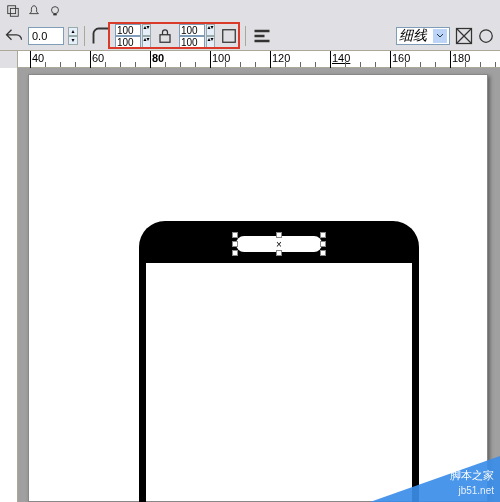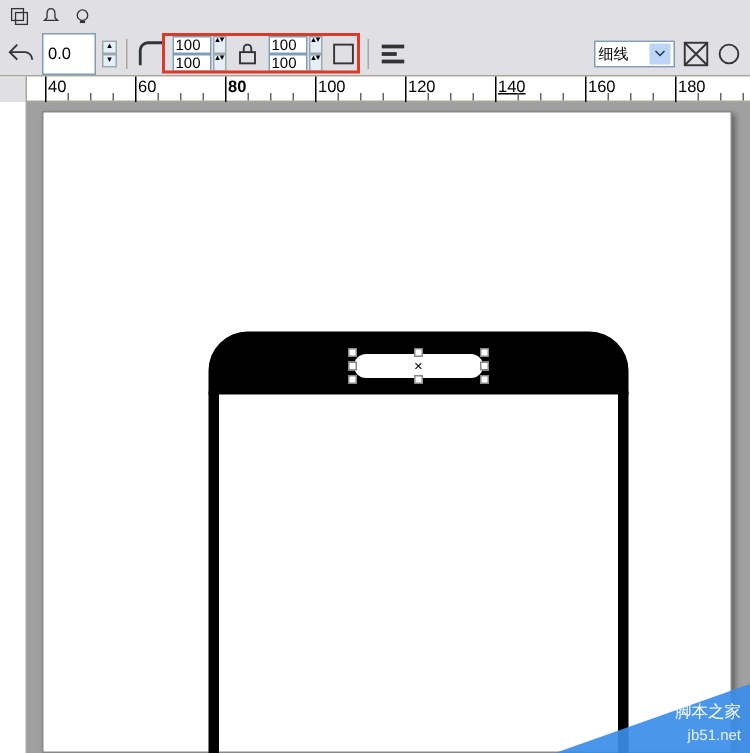--- a/index.html
+++ b/index.html
@@ -9,31 +9,31 @@
 .toolbar1 { background: #e0dfe3; height: 22px; padding: 1px 4px; display: flex; align-items: center; gap: 3px; }
 .tb-icon { width: 18px; height: 18px; display: flex; align-items: center; justify-content: center; color: #333; }
 .tb-icon svg { width: 14px; height: 14px; }
 .zoom-select { display: flex; align-items: center; background: #fff; border: 1px solid #7f9db9; height: 18px; width: 58px; padding: 0 2px; }
 .zoom-select .zoom-val { flex: 1; font-size: 11px; }
 .zoom-arrow { width: 14px; height: 14px; background: #bcd4f6; display: flex; align-items: center; justify-content: center; }
 
 
 .toolbar2 { background: #e0dfe3; height: 28px; padding: 2px 4px; display: flex; align-items: center; gap: 4px; position: relative; }
 .tb-btn { width: 20px; height: 20px; display: flex; align-items: center; justify-content: center; }
-.angle-input { background: #fff; border: 1px solid #7f9db9; height: 28px; width: 36px; padding: 0 3px; font-size: 11px; }
+.angle-input { background: #fff; border: 1px solid #7f9db9; height: 18px; width: 36px; padding: 0 3px; font-size: 11px; }
 .spinners { display: flex; flex-direction: column; width: 10px; height: 18px; }
 .spin { height: 9px; background: #e6eefa; border: 1px solid #9aa; font-size: 6px; line-height: 6px; text-align: center; }
 .divider { width: 1px; height: 20px; background: #aca899; margin: 0 2px; }
 .pair-box { display: flex; flex-direction: column; gap: 0; }
 .pair-box .row { display: flex; align-items: center; gap: 1px; }
 .pair-box input { background: #fff; border: 1px solid #7f9db9; width: 26px; height: 12px; font-size: 10px; padding: 0 1px; }
 .tiny-spin { width: 9px; height: 12px; background: #e6eefa; border: 1px solid #9aa; font-size: 6px; line-height: 5px; text-align: center; }
 .highlight-box { position: absolute; left: 108px; top: 0; width: 132px; height: 27px; border: 2px solid #d93a2a; pointer-events: none; }
 .outline-select { display: flex; align-items: center; background: #fff; border: 1px solid #7f9db9; height: 18px; width: 54px; padding: 0 2px; margin-left: auto; }
-.outline-select .v { flex: 1; font-size: 10px; }
+.outline-select .v { flex: 1; font-size: 14px; font-style: italic; }
 .end-icons { display: flex; gap: 2px; }
 .end-icons .tb-btn { width: 20px; }
 
 
 .ruler { background: #fff; height: 18px; border-top: 1px solid #aca899; border-bottom: 1px solid #aca899; position: relative; font-size: 9px; color: #000; }
 .ruler .tick-major { position: absolute; top: 0; height: 18px; border-left: 1px solid #000; }
 .ruler .tick-minor { position: absolute; bottom: 0; height: 5px; border-left: 1px solid #666; }
 .ruler .tick-label { position: absolute; top: 1px; transform: translateX(2px); }
 .corner { position: absolute; left: 0; top: 0; width: 18px; height: 18px; background: #e0dfe3; border-right: 1px solid #aca899; }
 

